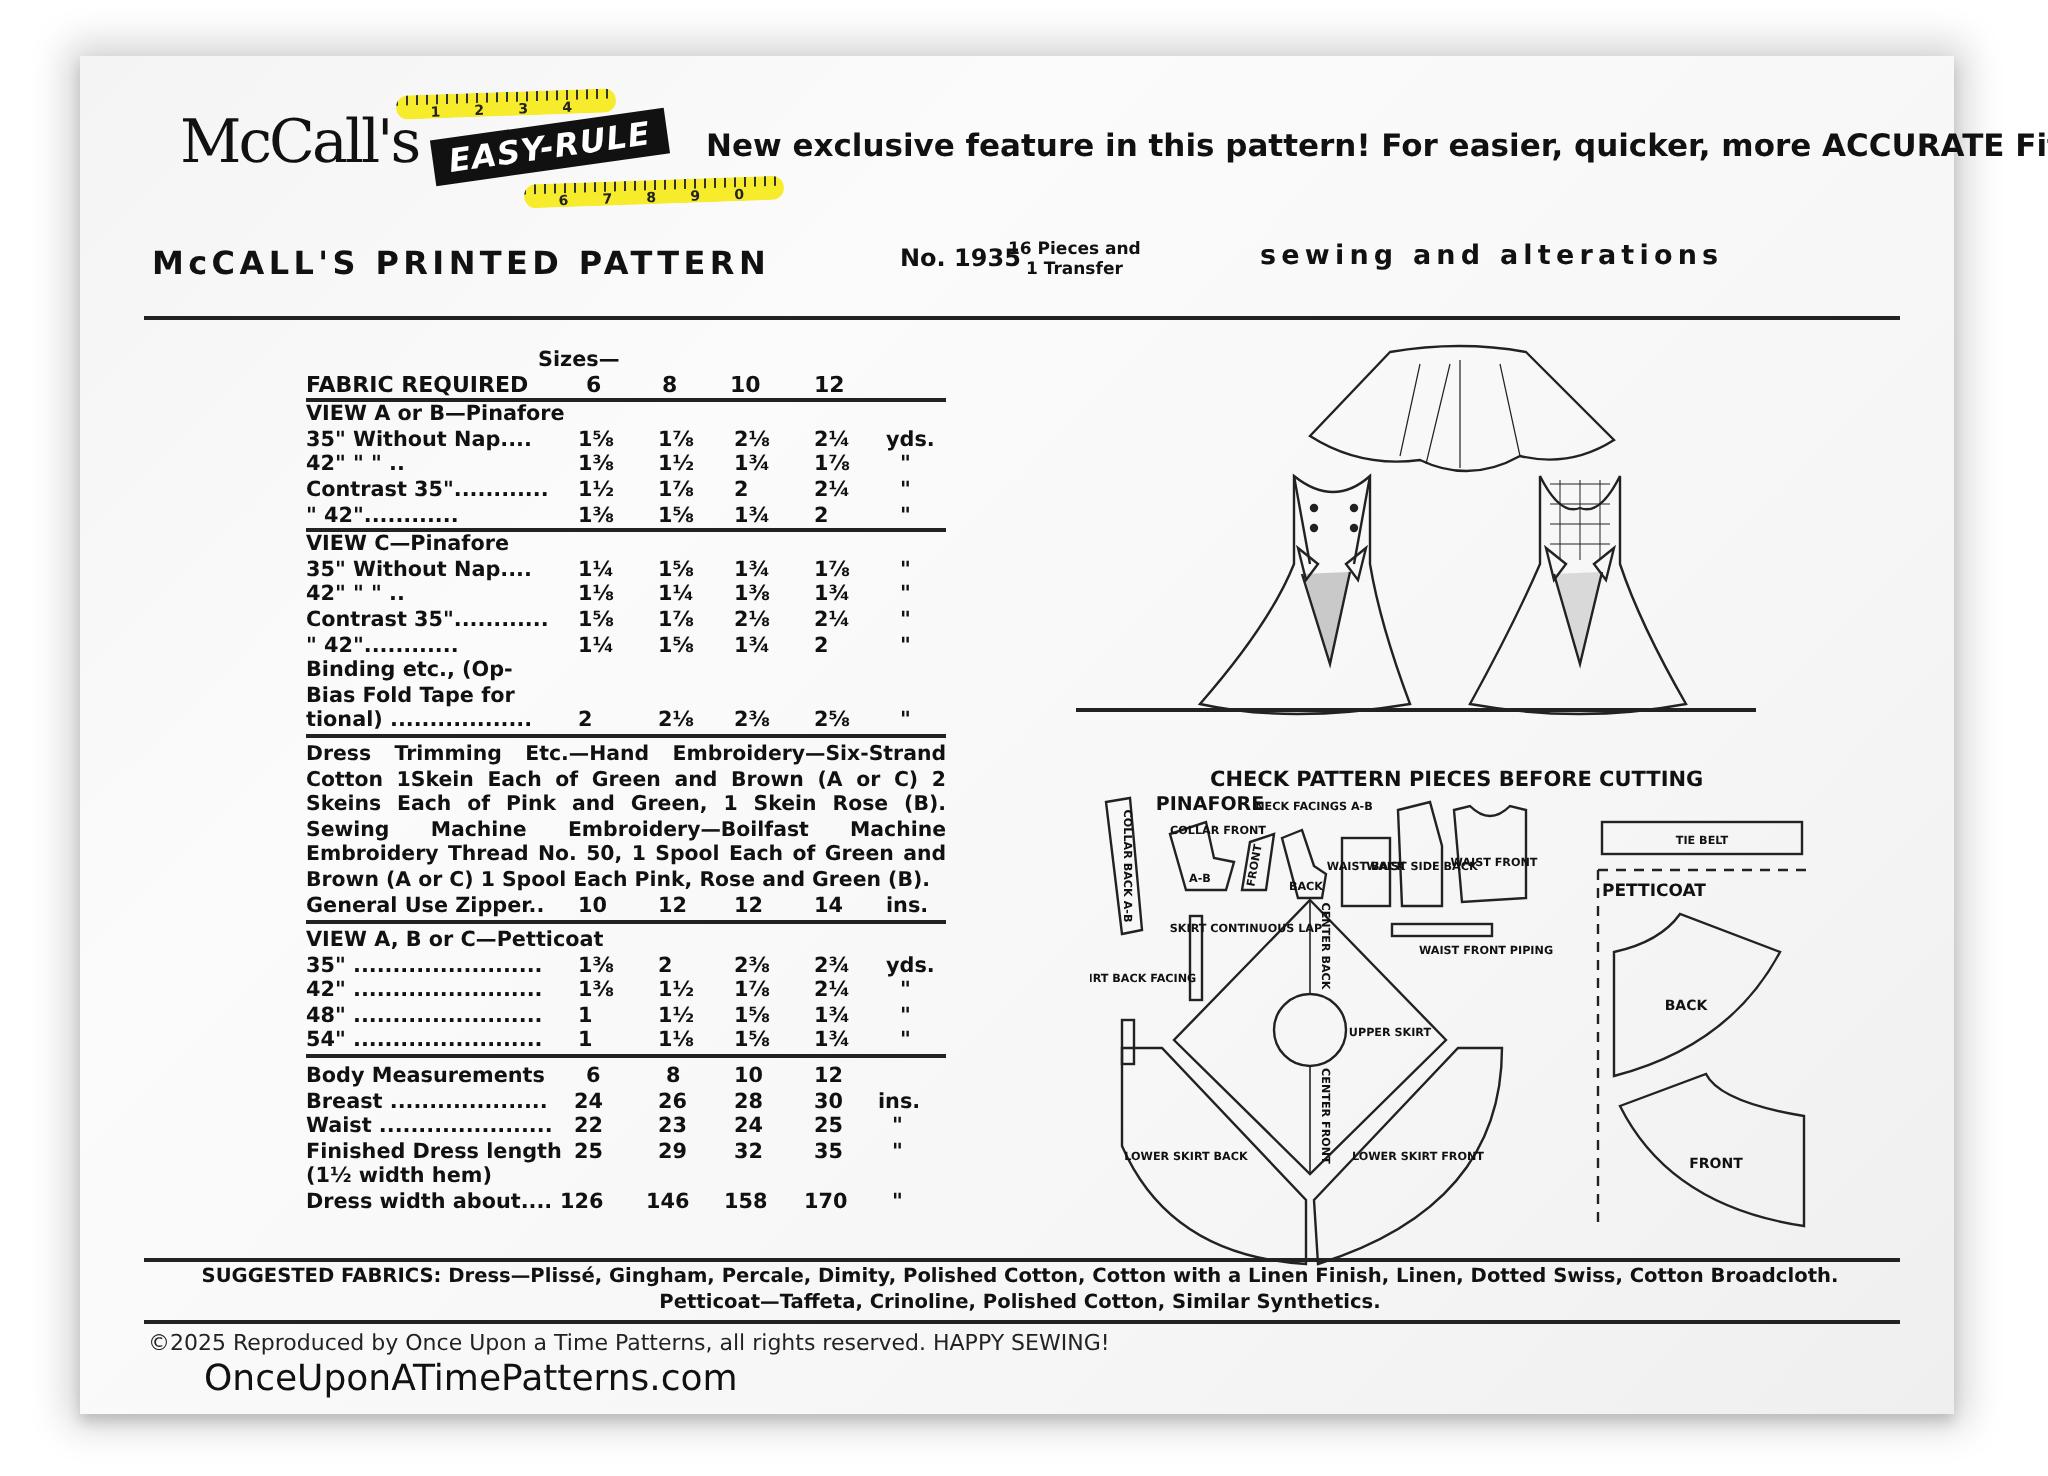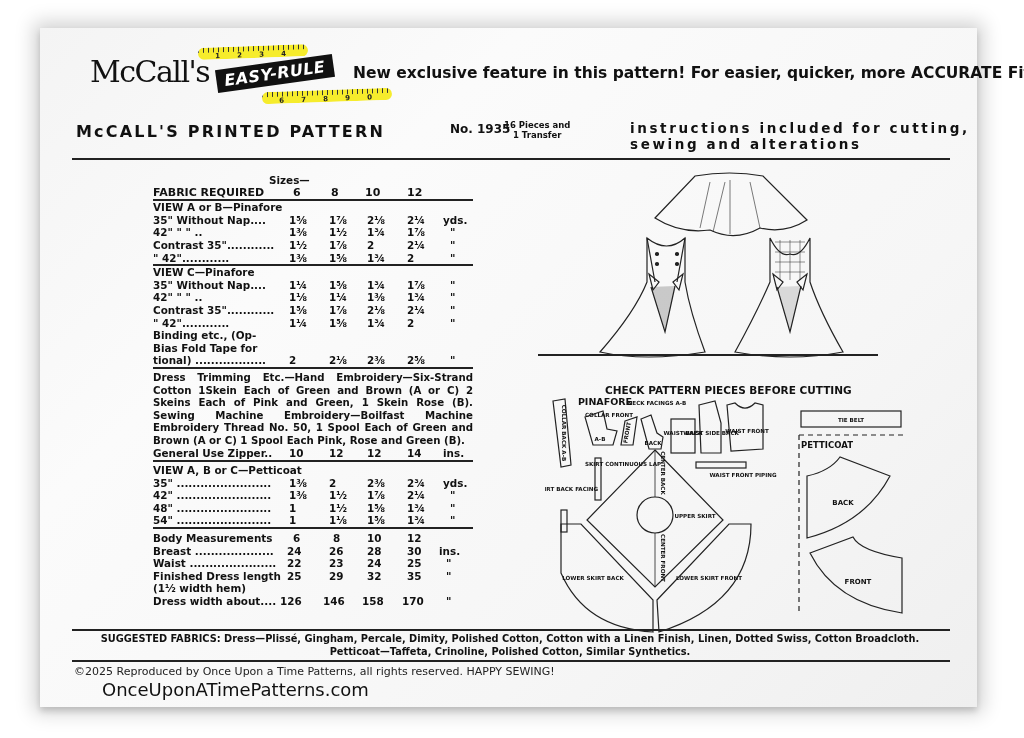--- a/index.html
+++ b/index.html
@@ -56,21 +56,20 @@
   </div>
   <div class="abs tagline">New exclusive feature in this pattern! For easier, quicker, more ACCURATE Fit</div>
 
   <div class="abs printed">McCALL'S PRINTED PATTERN</div>
   <div class="abs patno">No. 1935</div>
   <div class="abs pieces">
     <div>16 Pieces and</div>
     <div>1 Transfer</div>
   </div>
   <div class="abs instr">
-    <div>instructions included for cutting,</div>
     <div>sewing and alterations</div>
   </div>
 
   <div class="abs rule" style="left:32px;top:130px;width:878px;"></div>
 
   <div class="abs ftable">
     <div class="row">
       <span class="c" style="left:116px;">Sizes—</span>
     </div>
     <div class="row thick" style="font-size:11px;">

